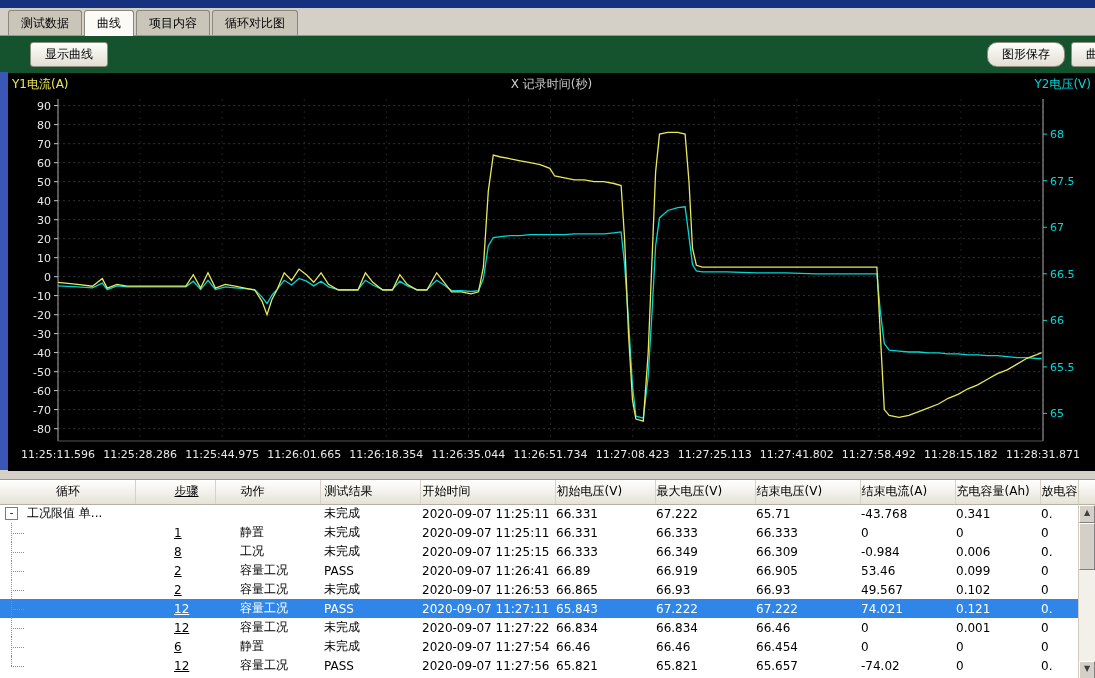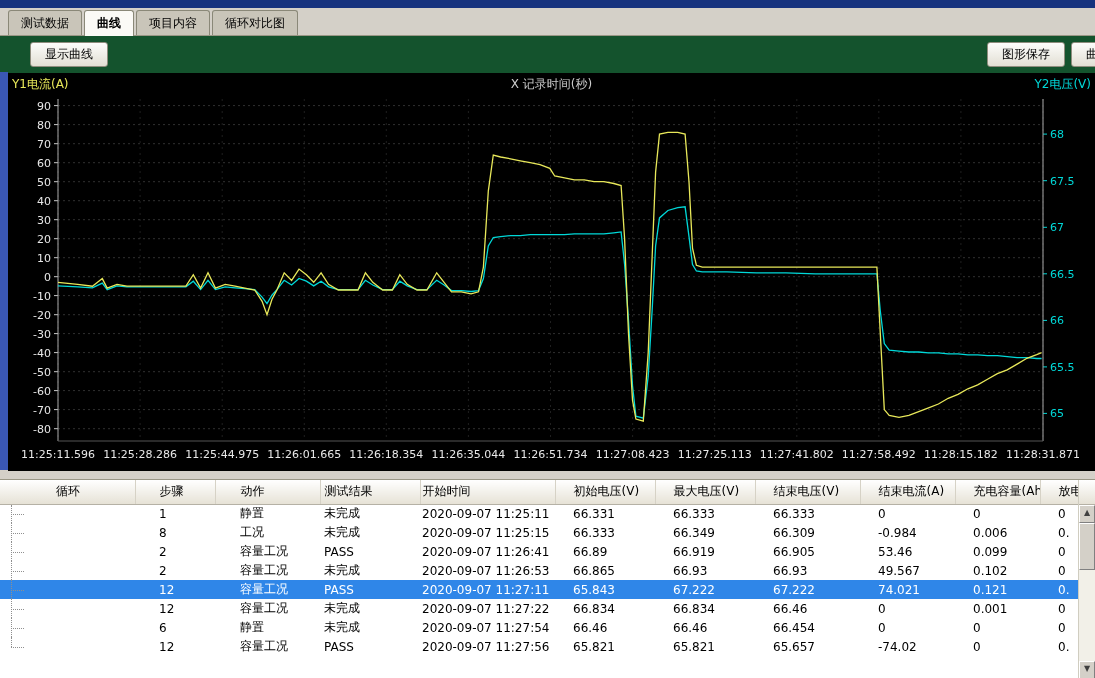--- a/index.html
+++ b/index.html
@@ -6,46 +6,46 @@
   body{
     width:1095px;height:678px;position:relative;overflow:hidden;
     background:#d4d0c8;color:#000;
     font-family:"DejaVu Sans","Liberation Sans",sans-serif;font-size:12px;
   }
   .top-strip{height:8px;background:#16327e;}
   
   .tab-bar{height:27px;display:flex;align-items:flex-end;padding-left:8px;border-bottom:1px solid #9a9786;background:#d4d0c8;}
   .tab{padding:4px 12px 3px 12px;margin-right:2px;border:1px solid #8a8878;border-bottom:none;
        border-radius:3px 3px 0 0;background:#c9c5b9;cursor:default;white-space:nowrap;}
-  .tab.active{background:#fbfaf6;font-weight:bold;position:relative;top:1px;padding-bottom:4px;}
+  .tab.active{background:#fbfaf6;font-weight:normal;position:relative;top:1px;padding-bottom:4px;}
   
   .toolbar{height:37px;display:flex;align-items:center;background:#14532d;}
   .btn{height:25px;padding:3px 14px;background:linear-gradient(#fdfdfb,#e2dfd4);
        border:1px solid #8f8d7e;border-radius:3px;font-size:12px;white-space:nowrap;
        font-family:"DejaVu Sans","Liberation Sans",sans-serif;}
   .btn-show{margin-left:30px;}
   .spacer{flex:1;}
-  .btn-save{margin-right:6px;}
+  .btn-save{margin-right:6px;border-radius:10px;}
   .btn-cut{min-width:70px;margin-right:-46px;text-align:left;}
   
   .left-strip{position:absolute;left:0;top:72px;width:8px;height:398px;background:#3a57b5;}
   .chart-panel{position:relative;margin-left:8px;height:398px;background:#000;}
   .chart-panel svg{display:block;}
   .gap{height:8px;background:#d4d0c8;}
   
   .table-panel{position:relative;height:200px;background:#fff;border-top:1px solid #9a9786;box-sizing:border-box;}
   table{border-collapse:collapse;table-layout:fixed;width:1078px;}
   th{height:24px;background:linear-gradient(#ffffff,#e6e2d6);border-right:1px solid #d6d2c6;
      border-bottom:1px solid #b5b1a5;font-weight:normal;text-align:left;font-size:12px;
      white-space:nowrap;overflow:hidden;box-sizing:border-box;}
   td{height:19px;font-size:12px;white-space:nowrap;overflow:hidden;padding:0;box-sizing:border-box;}
   tr.selected td{background:#2f86e8;color:#fff;}
-  .h0{padding-left:56px;} .h1,.c1{padding-left:24px;} .h2,.c2{padding-left:25px;}
+  .h0{padding-left:56px;} .h1,.c1{padding-left:39px;text-decoration:underline;} .h2,.c2{padding-left:25px;}
   .h3,.c3{padding-left:4px;} .h4,.c4{padding-left:2px;}
-  .h5,.c5,.h6,.c6,.h7,.c7,.h8,.c8,.h9,.c9,.h10,.c10{padding-left:18px;}
+  .h5,.c5,.h6,.c6,.h7,.c7,.h8,.c8,.h9,.c9,.h10,.c10{padding-left:1px;}
   td.tree-cell{position:relative;}
   .expander{display:inline-block;width:11px;height:11px;line-height:9px;text-align:center;
             border:1px solid #7e7c6e;background:#fff;font-size:10px;margin:0 9px 0 5px;vertical-align:middle;}
   .tree-v{position:absolute;left:11px;top:0;bottom:0;width:0;border-left:1px dotted #8f8f8f;}
   .tree-v.half{bottom:50%;}
   .tree-h{position:absolute;left:11px;top:50%;width:13px;height:0;border-top:1px dotted #8f8f8f;}
   
   .vscroll{position:absolute;right:0;top:0;bottom:0;width:17px;background:#f2f0e8;border-left:1px solid #d0cdc0;
            display:flex;flex-direction:column;box-sizing:border-box;}
   .vs-cap{height:24px;background:linear-gradient(#ffffff,#e6e2d6);border-bottom:1px solid #b5b1a5;}
@@ -208,20 +208,33 @@
           <th class="h5">初始电压(V)</th>
           <th class="h6">最大电压(V)</th>
           <th class="h7">结束电压(V)</th>
           <th class="h8">结束电流(A)</th>
           <th class="h9">充电容量(Ah)</th>
           <th class="h10">放电容</th>
         </tr>
       </thead>
     <tbody>
         <tr>
+          <td class="tree-cell c0"><span class="expander">-</span><span>工况限值 单...</span></td>
+          <td class="c1"></td>
+          <td class="c2"></td>
+          <td class="c3">未完成</td>
+          <td class="c4">2020-09-07 11:25:11</td>
+          <td class="c5">66.331</td>
+          <td class="c6">67.222</td>
+          <td class="c7">65.71</td>
+          <td class="c8">-43.768</td>
+          <td class="c9">0.341</td>
+          <td class="c10">0.</td>
+        </tr>
+        <tr>
           <td class="tree-cell c0">
             <span class="tree-v"></span>
             <span class="tree-h"></span>
           </td>
           <td class="c1">1</td>
           <td class="c2">静置</td>
           <td class="c3">未完成</td>
           <td class="c4">2020-09-07 11:25:11</td>
           <td class="c5">66.331</td>
           <td class="c6">66.333</td>

